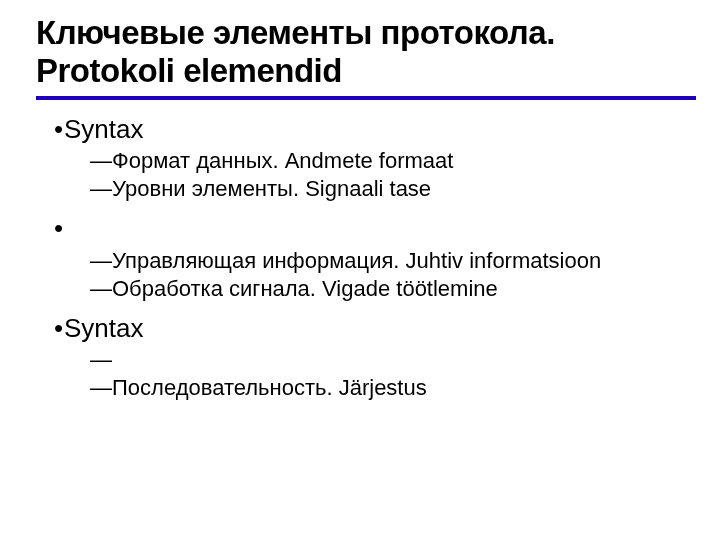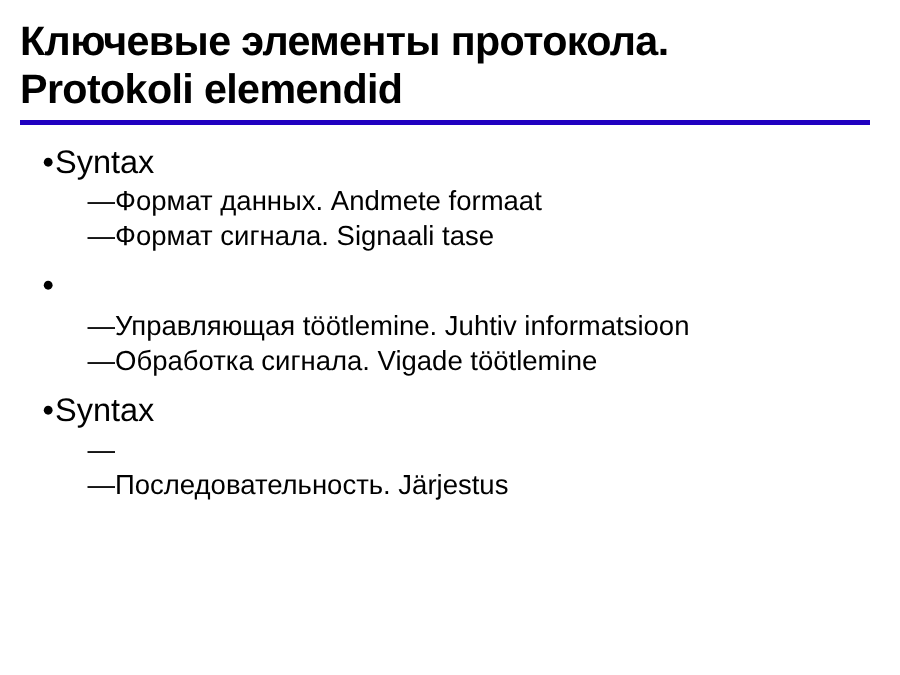--- a/index.html
+++ b/index.html
@@ -6,21 +6,21 @@
     margin: 0;
     padding: 0;
     width: 720px;
     height: 540px;
     background: #ffffff;
     font-family: "Tahoma", "Verdana", "Arial", sans-serif;
     color: #000000;
   }
   .slide {
     box-sizing: border-box;
-    padding: 14px 24px 0 16px;
+    padding: 14px 24px 0 36px;
     width: 720px;
     height: 540px;
   }
   .title {
     font-weight: 900;
     font-size: 33px;
     line-height: 1.15;
     letter-spacing: -0.5px;
     margin: 0 0 6px 0;
   }
@@ -87,31 +87,31 @@
       <span class="dot">•</span>
       <span class="txt">Syntax</span>
     </div>
     <div class="lvl2-group">
       <div class="lvl2">
         <span class="dash">—</span>
         <span class="txt">Формат данных. Andmete formaat</span>
       </div>
       <div class="lvl2">
         <span class="dash">—</span>
-        <span class="txt">Формат сигнала. Signaali tase</span>
+        <span class="txt">Уровни элементы. Signaali tase</span>
       </div>
     </div>
 
     <div class="lvl1">
       <span class="dot">•</span>
     </div>
     <div class="lvl2-group">
       <div class="lvl2">
         <span class="dash">—</span>
-        <span class="txt">Управляющая töötlemine. Juhtiv informatsioon</span>
+        <span class="txt">Управляющая информация. Juhtiv informatsioon</span>
       </div>
       <div class="lvl2">
         <span class="dash">—</span>
         <span class="txt">Обработка сигнала. Vigade töötlemine</span>
       </div>
     </div>
 
     <div class="lvl1">
       <span class="dot">•</span>
       <span class="txt">Syntax</span>

